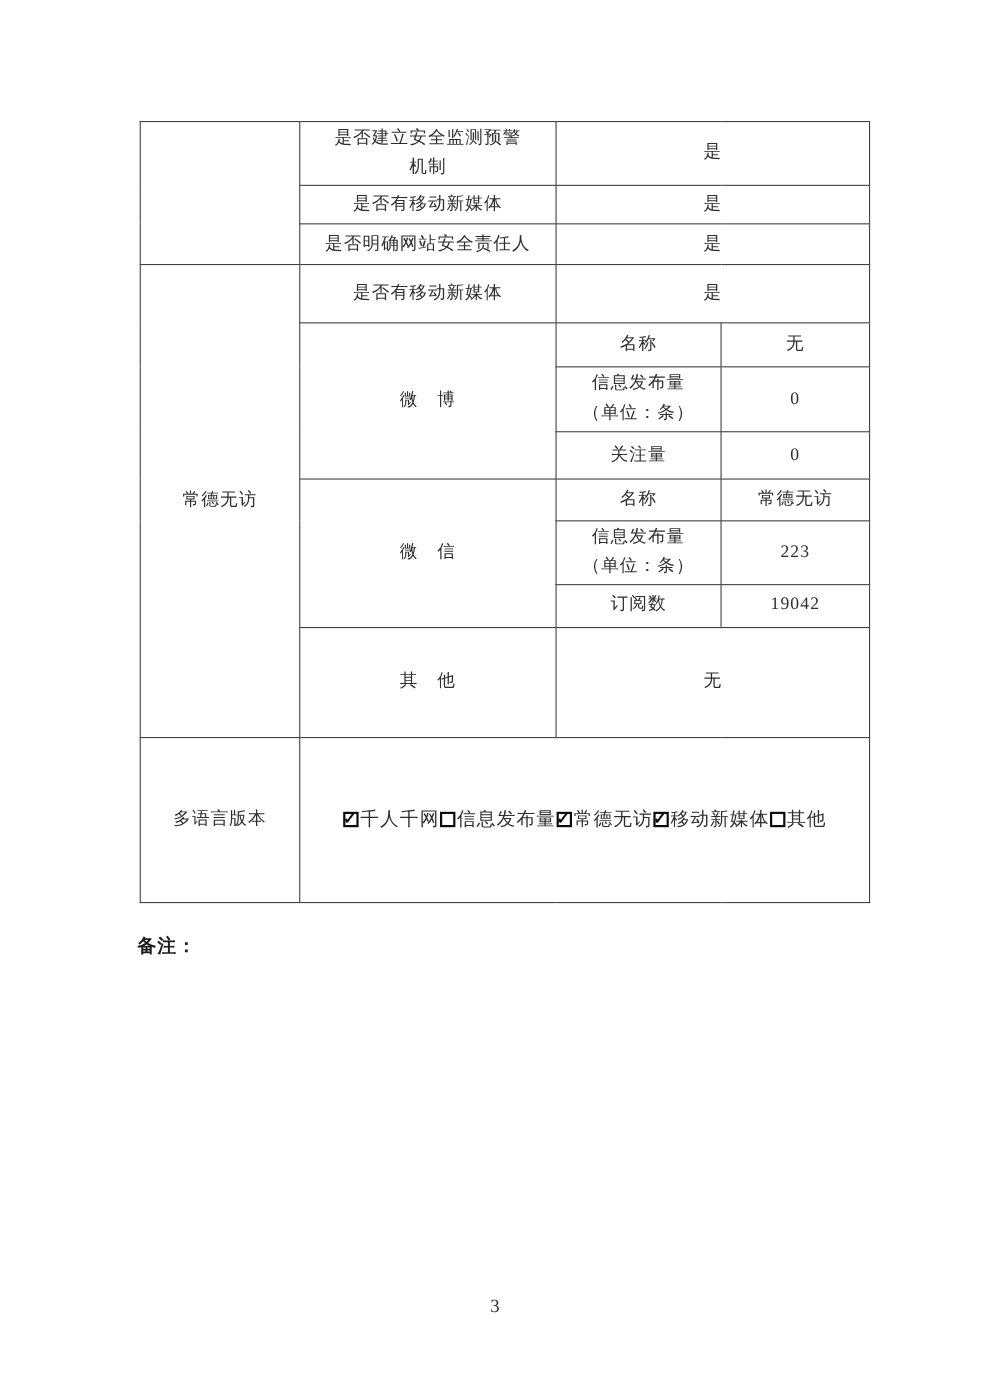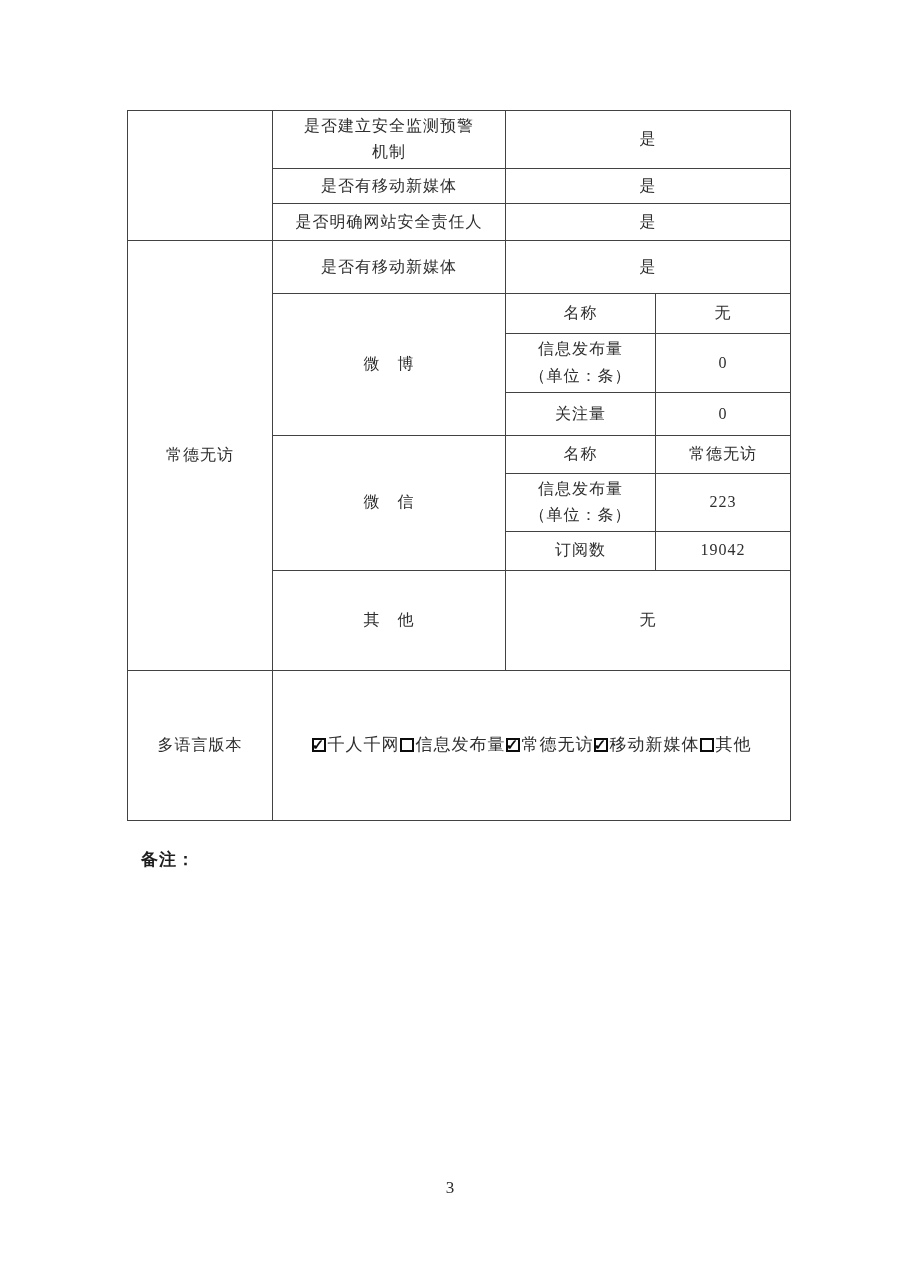--- a/index.html
+++ b/index.html
@@ -56,21 +56,20 @@
     flex: 0 0 auto;
   }
 
   .notes {
     position: absolute;
     left: 125px; top: 848px;
     font-size: 17px;
     font-weight: 700;
     letter-spacing: 1px;
     color: #1d1d1d;
-    margin-left: 16px;
   }
 
   .page-number {
     position: absolute;
     left: 0; top: 1178px;
     width: 100%;
     text-align: center;
     font-size: 17px;
     color: #2e2e2e;
   }

